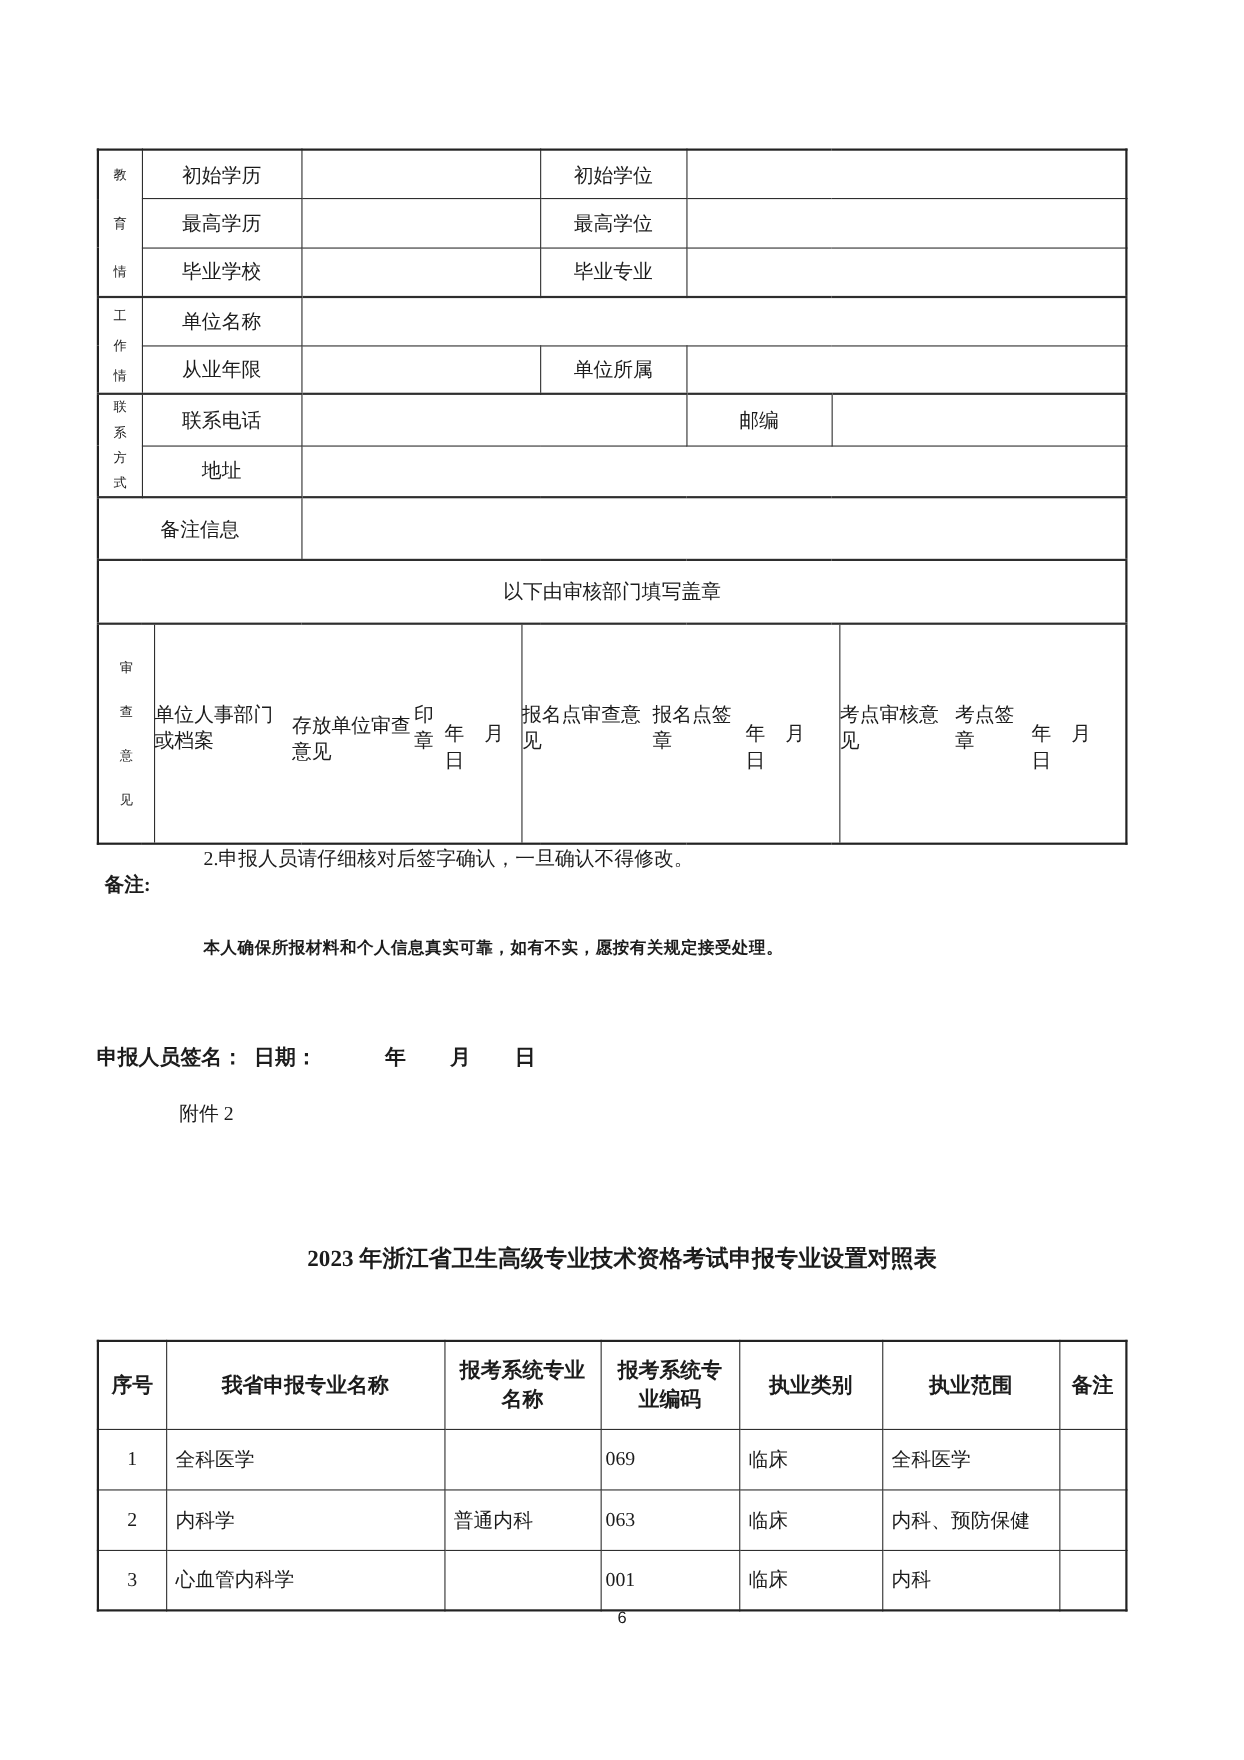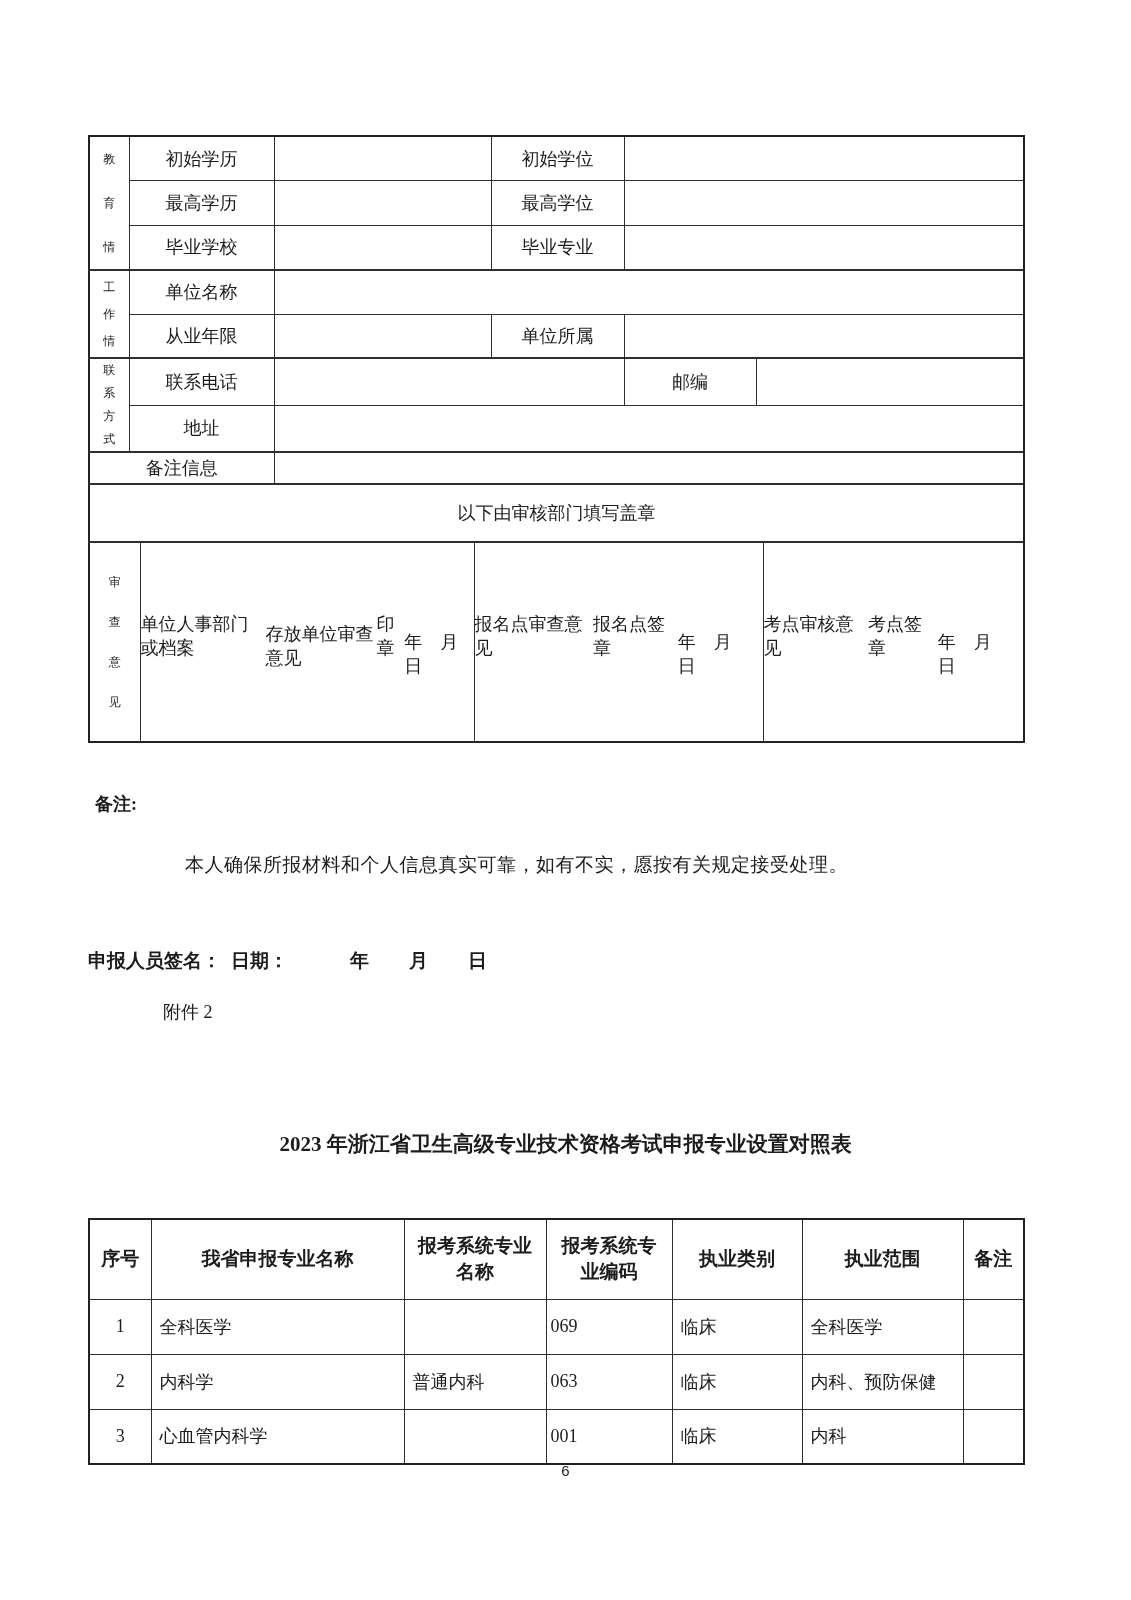--- a/index.html
+++ b/index.html
@@ -24,21 +24,21 @@
     border: 2px solid #222;
   }
   table.form td {
     border: 1px solid #2e2e2e;
     font-size: 18px;
     vertical-align: middle;
     padding: 0;
   }
   table.form tr.sec > td { border-top-width: 2px; }
   .h44 { height: 44px; }
-  .h40 { height: 32px; }
+  .h40 { height: 57px; }
   .h42 { height: 58px; }
   td.lbl { text-align: center; margin-top: 48px; }
   td.ctr { text-align: center; }
   .vlabel {
     width: 1.1em;
     margin: 0 auto;
     word-break: break-all;
     text-align: center;
     font-size: 12px;
   }
@@ -73,22 +73,22 @@
     left: 95px; top: 768px;
     display: flex;
     font-size: 18px;
   }
   .notes .nlabel { width: 90px; font-weight: bold; padding-top: 24px; }
   .notes .nitems div + div { margin-top: 22px; }
 
   .declaration {
     position: absolute;
     left: 185px; top: 852px;
-    font-size: 19px;
-    font-weight: normal;
+    font-size: 15px;
+    font-weight: bold;
     letter-spacing: 0.5px;
   }
 
   .signature {
     position: absolute;
     left: 88px; top: 948px;
     font-size: 19px;
     font-weight: bold;
   }
   .signature .date-lbl { margin-left: 10px; }
@@ -261,20 +261,21 @@
         </tbody>
             </table>
       </td>
     </tr>
   </tbody>
     </table>
 
   <div class="notes">
     <div class="nlabel">备注:</div>
     <div class="nitems">
+      <div>2.申报人员请仔细核对后签字确认，一旦确认不得修改。</div>
     </div>
   </div>
 
   <div class="declaration">本人确保所报材料和个人信息真实可靠，如有不实，愿按有关规定接受处理。</div>
 
   <div class="signature">
     <span>申报人员签名：</span><span class="date-lbl">日期：</span><span class="yr">年</span><span class="mo">月</span><span class="dy">日</span>
   </div>
 
   <div class="attachment">附件 2</div>

